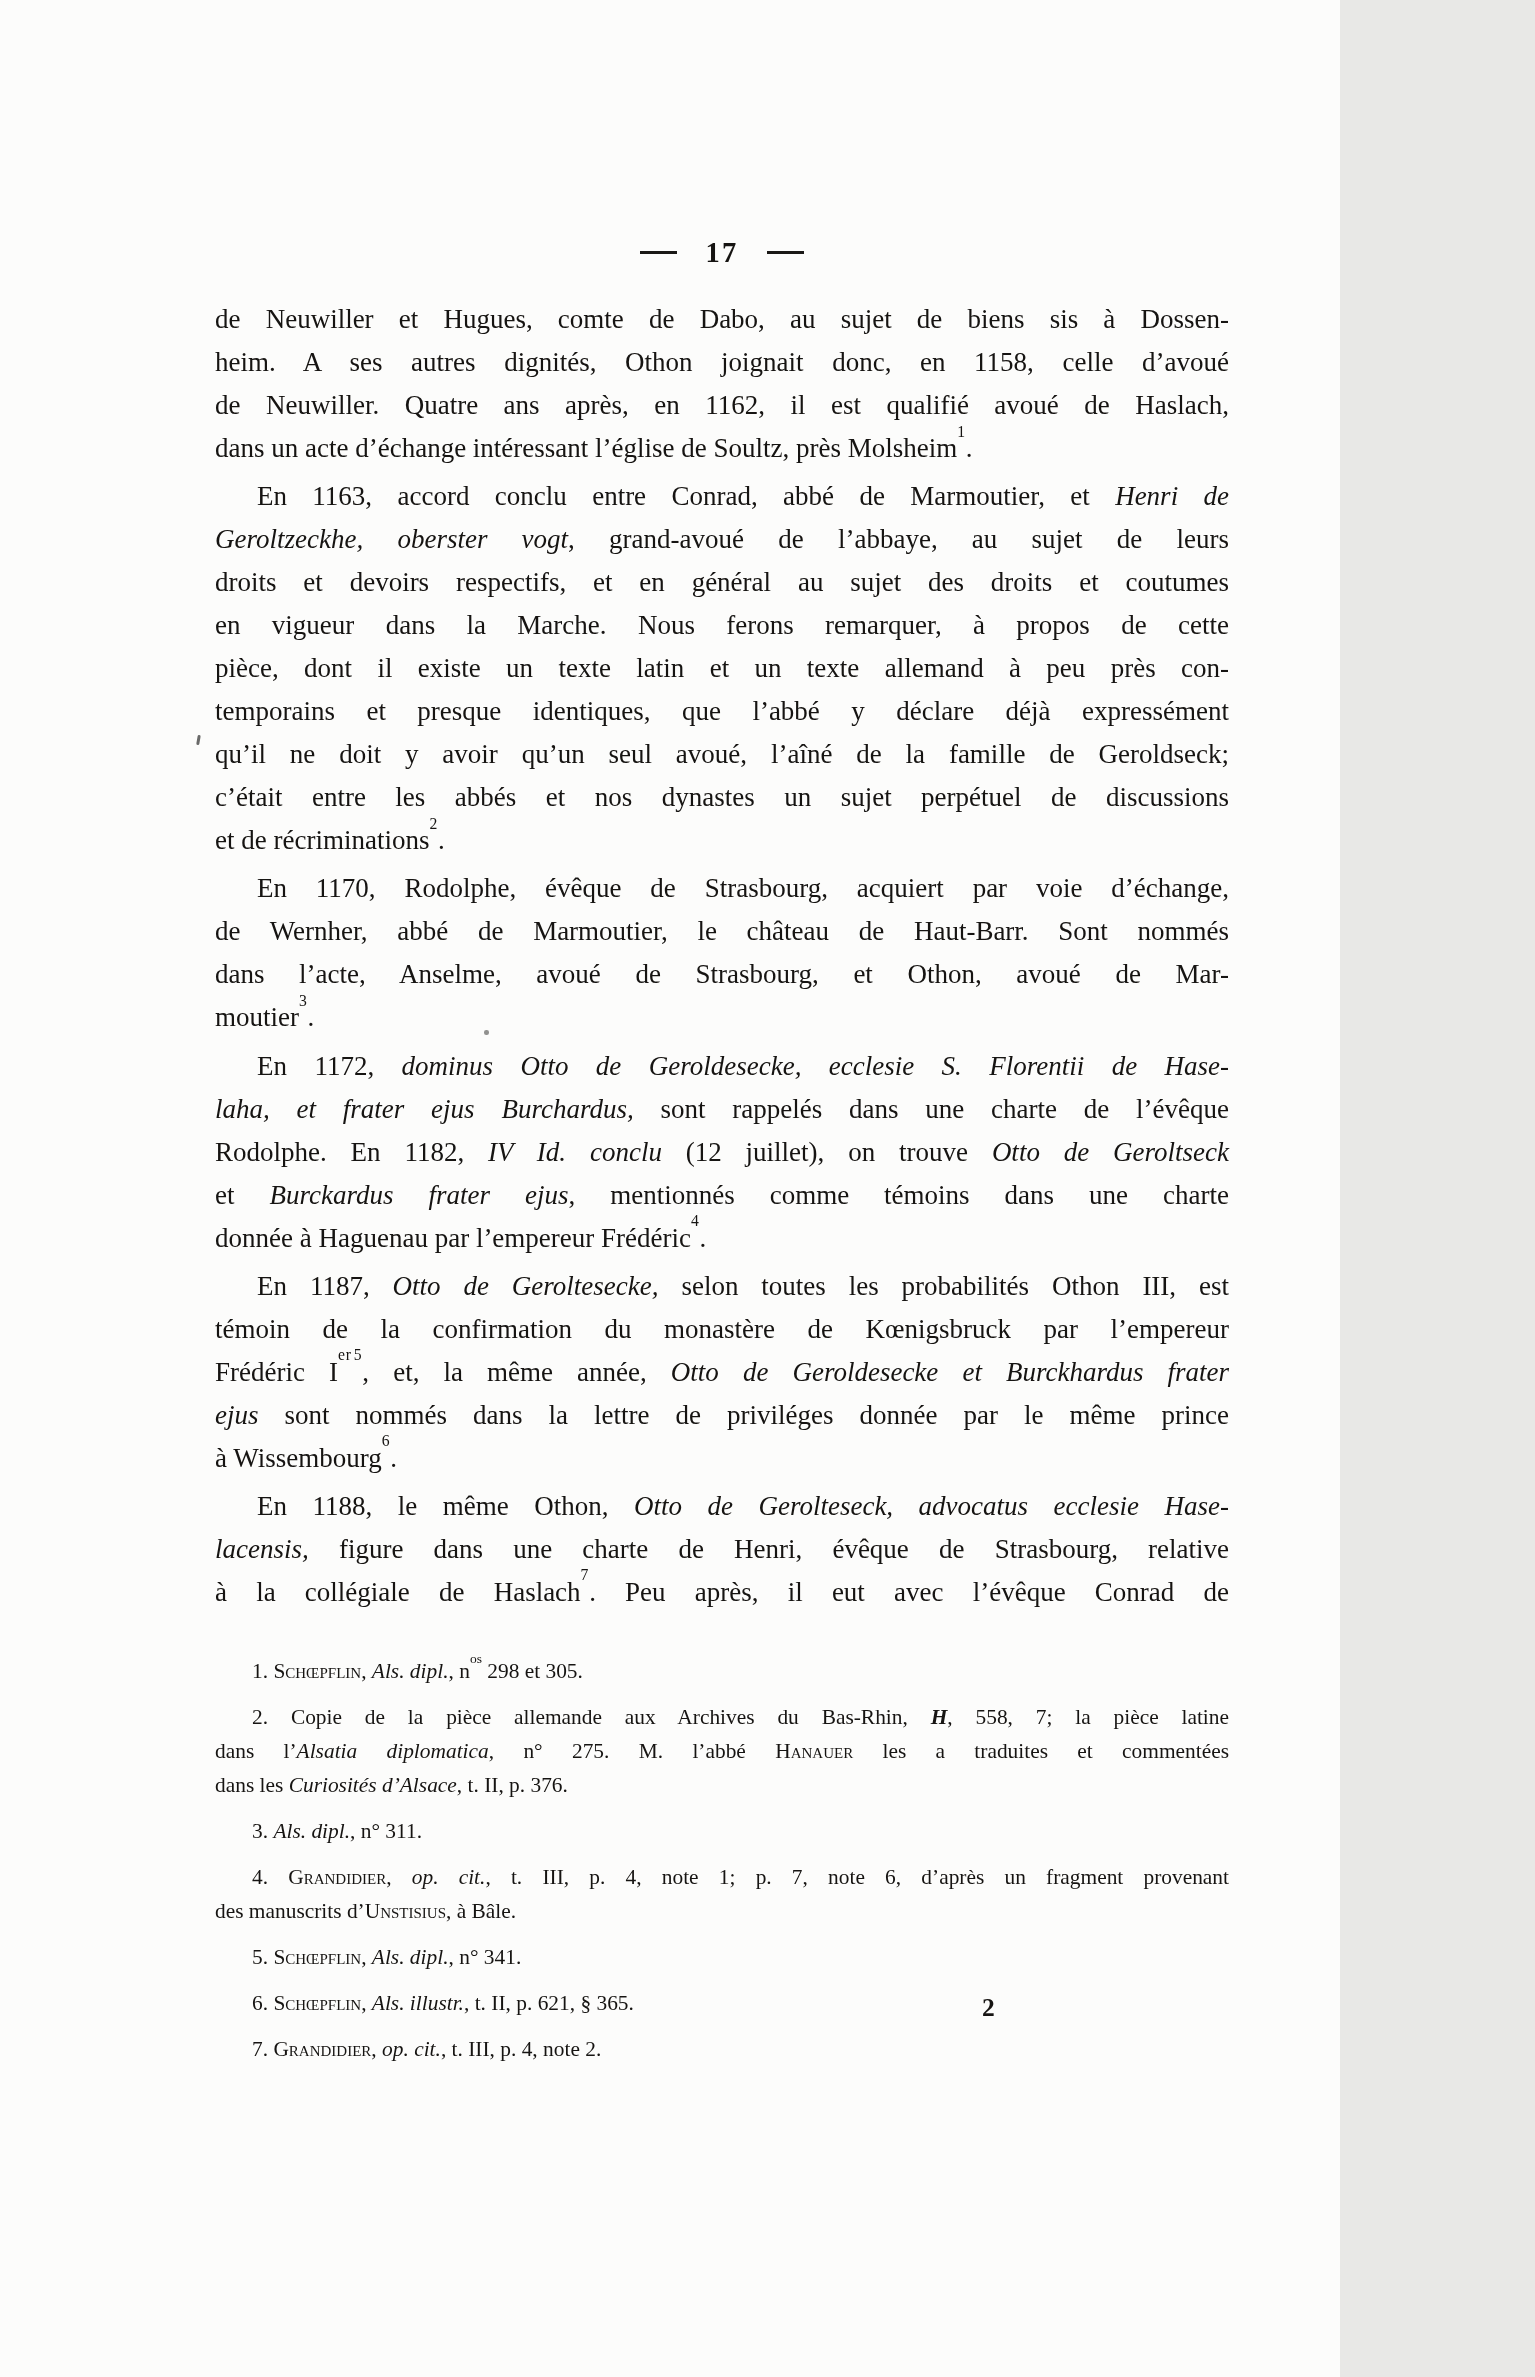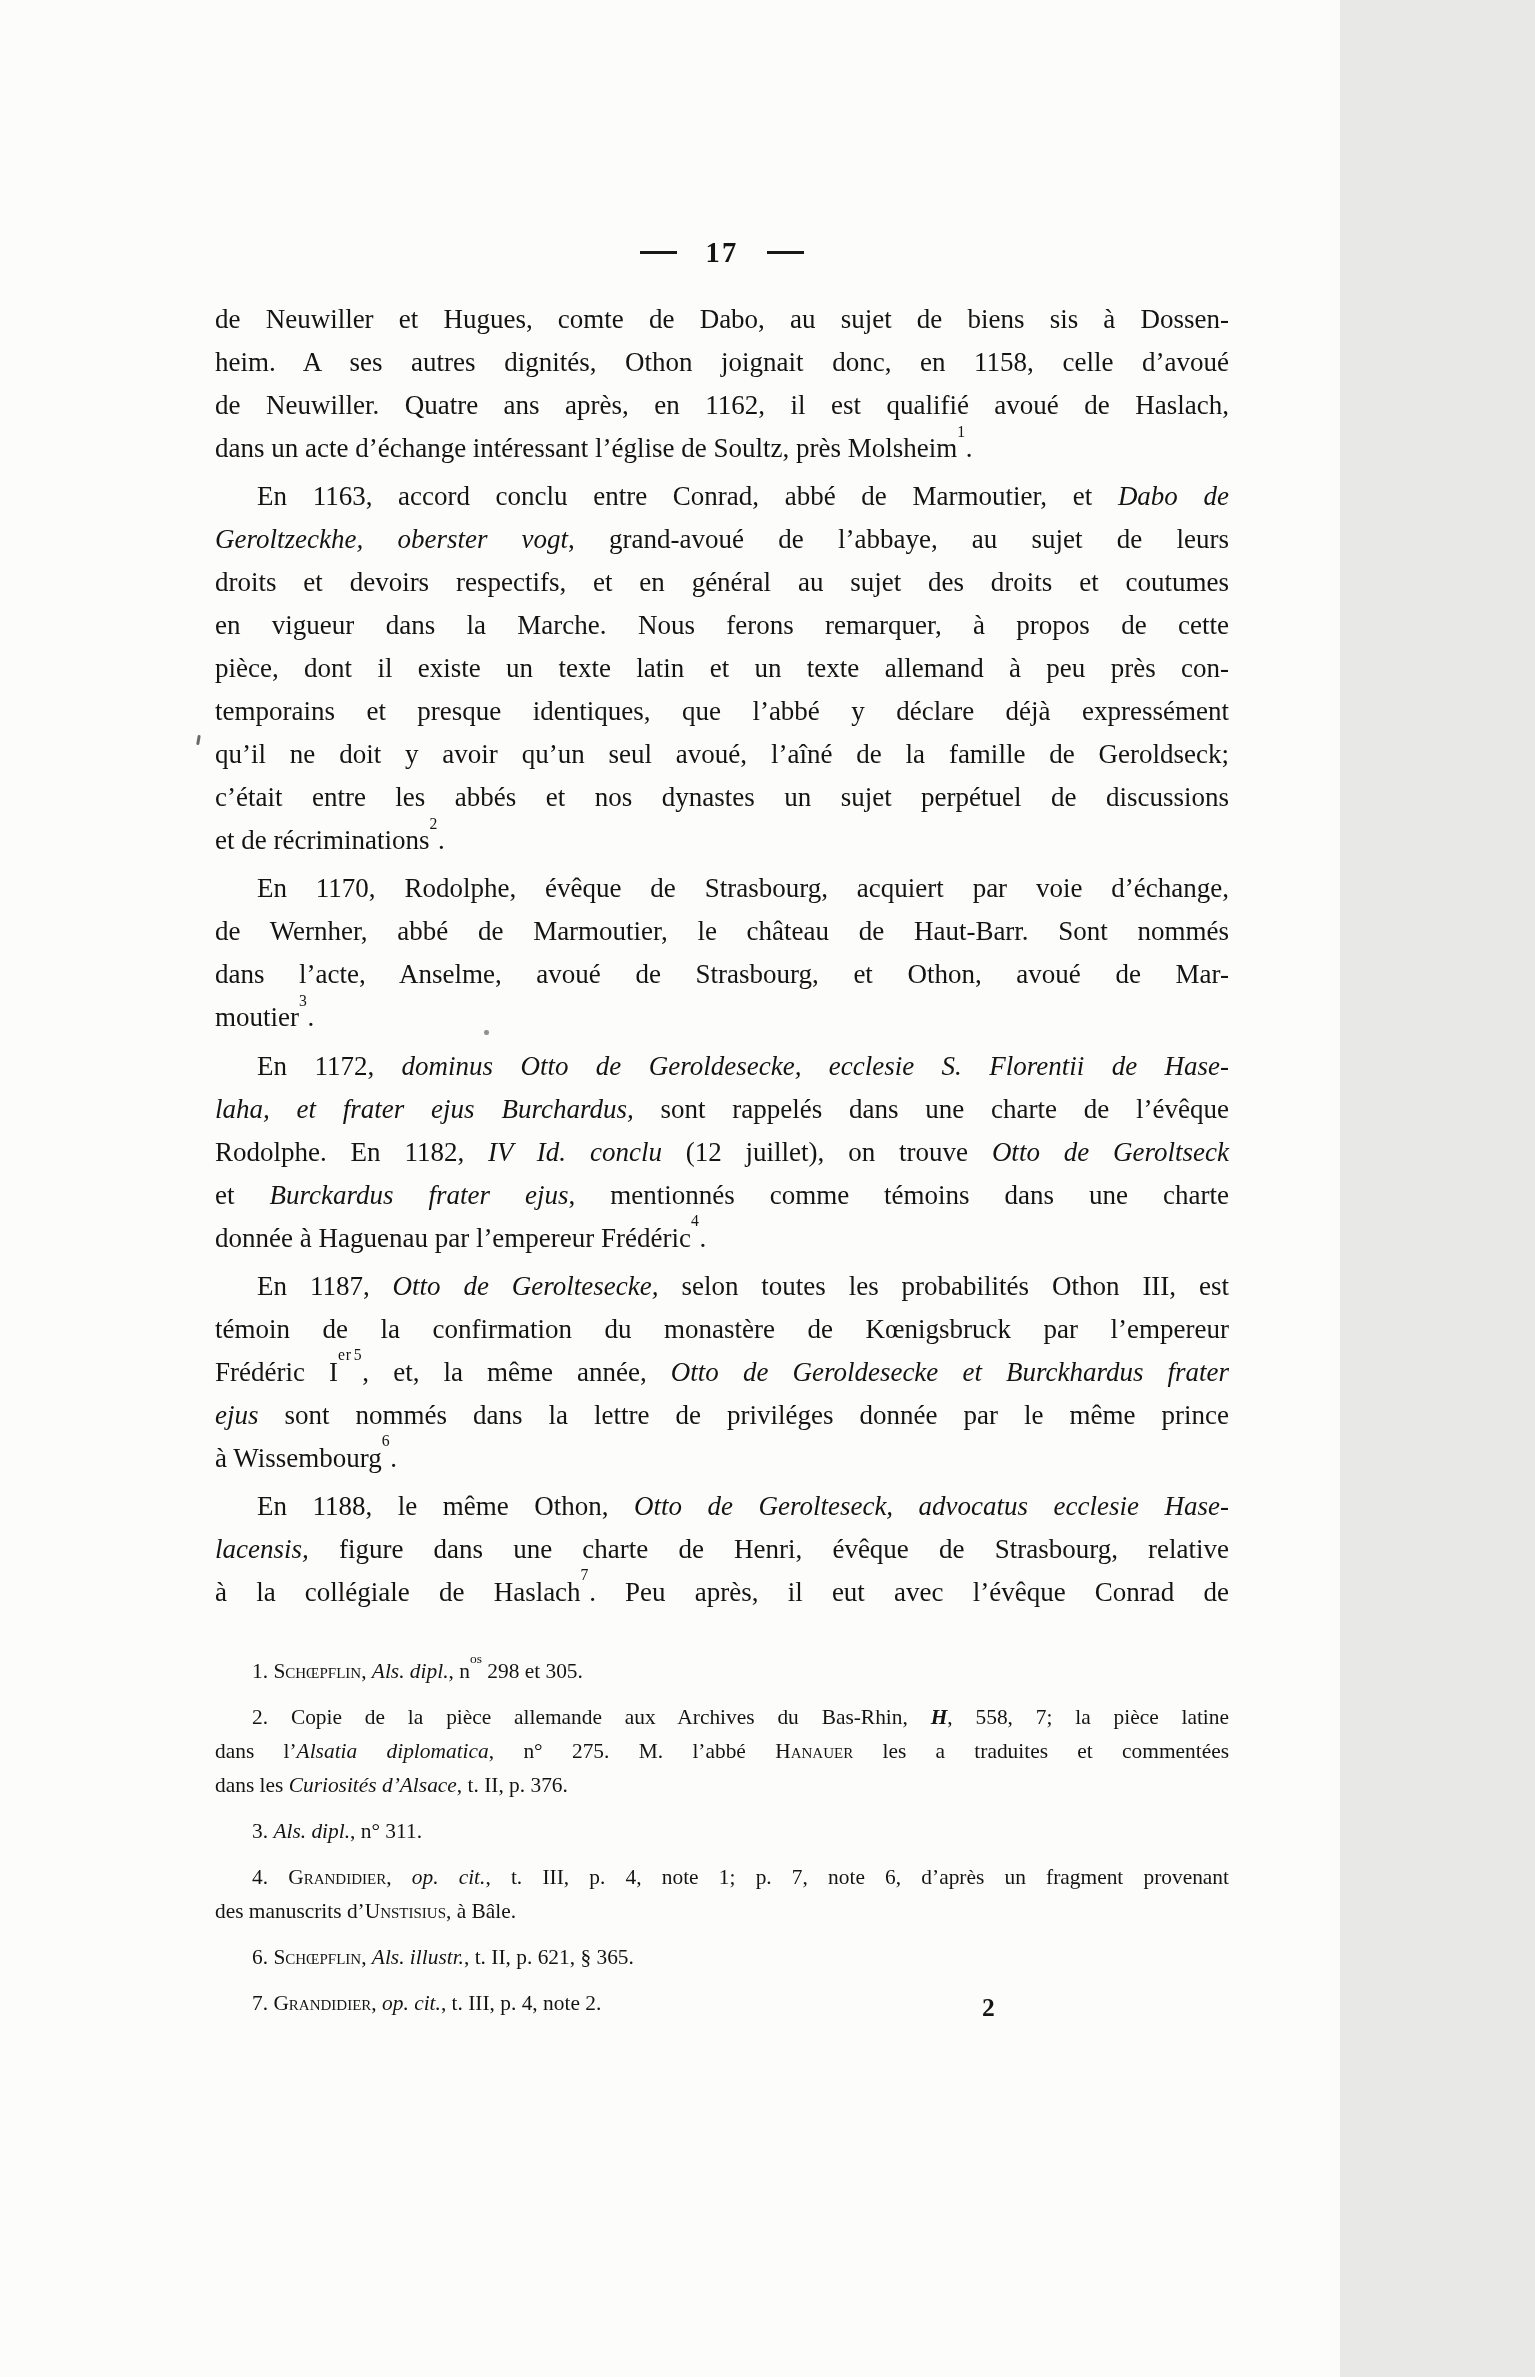--- a/index.html
+++ b/index.html
@@ -77,21 +77,21 @@
   </div>
 
   <div class="bodytext">
       <div class="para">
         <div class="tline just"><span>de Neuwiller et Hugues, comte de Dabo, au sujet de biens sis à Dossen-</span></div>
         <div class="tline just"><span>heim. A ses autres dignités, Othon joignait donc, en 1158, celle d’avoué</span></div>
         <div class="tline just"><span>de Neuwiller. Quatre ans après, en 1162, il est qualifié avoué de Haslach,</span></div>
         <div class="tline"><span>dans un acte d’échange intéressant l’église de Soultz, près Molsheim</span><sup>1</sup><span>.</span></div>
       </div>
       <div class="para">
-        <div class="tline just ind"><span>En 1163, accord conclu entre Conrad, abbé de Marmoutier, et </span><span class="i">Dabo de</span></div>
+        <div class="tline just ind"><span>En 1163, accord conclu entre Conrad, abbé de Marmoutier, et </span><span class="i">Henri de</span></div>
         <div class="tline just"><span class="i">Geroltzeckhe, oberster vogt</span><span>, grand-avoué de l’abbaye, au sujet de leurs</span></div>
         <div class="tline just"><span>droits et devoirs respectifs, et en général au sujet des droits et coutumes</span></div>
         <div class="tline just"><span>en vigueur dans la Marche. Nous ferons remarquer, à propos de cette</span></div>
         <div class="tline just"><span>pièce, dont il existe un texte latin et un texte allemand à peu près con-</span></div>
         <div class="tline just"><span>temporains et presque identiques, que l’abbé y déclare déjà expressément</span></div>
         <div class="tline just"><span>qu’il ne doit y avoir qu’un seul avoué, l’aîné de la famille de Geroldseck;</span></div>
         <div class="tline just"><span>c’était entre les abbés et nos dynastes un sujet perpétuel de discussions</span></div>
         <div class="tline"><span>et de récriminations</span><sup>2</sup><span>.</span></div>
       </div>
       <div class="para">
@@ -131,20 +131,23 @@
         <div class="tline"><span>dans les </span><span class="i">Curiosités d’Alsace</span><span>, t. II, p. 376.</span></div>
       </div>
       <div class="fnpara">
         <div class="tline ind"><span>3. </span><span class="i">Als. dipl.</span><span>, n° 311.</span></div>
       </div>
       <div class="fnpara">
         <div class="tline just ind"><span>4. </span><span class="sc">Grandidier</span><span>, </span><span class="i">op. cit.</span><span>, t. III, p. 4, note 1; p. 7, note 6, d’après un fragment provenant</span></div>
         <div class="tline"><span>des manuscrits d’</span><span class="sc">Unstisius</span><span>, à Bâle.</span></div>
       </div>
       <div class="fnpara">
+        <div class="tline ind"><span>5. </span><span class="sc">Schœpflin</span><span>, </span><span class="i">Als. dipl.</span><span>, n° 341.</span></div>
+      </div>
+      <div class="fnpara">
         <div class="tline ind"><span>6. </span><span class="sc">Schœpflin</span><span>, </span><span class="i">Als. illustr.</span><span>, t. II, p. 621, § 365.</span></div>
       </div>
       <div class="fnpara">
         <div class="tline ind"><span>7. </span><span class="sc">Grandidier</span><span>, </span><span class="i">op. cit.</span><span>, t. III, p. 4, note 2.</span></div>
       </div>
     </div>
 
   <div class="signature">2</div>
 
   <div class="speck1"></div>

